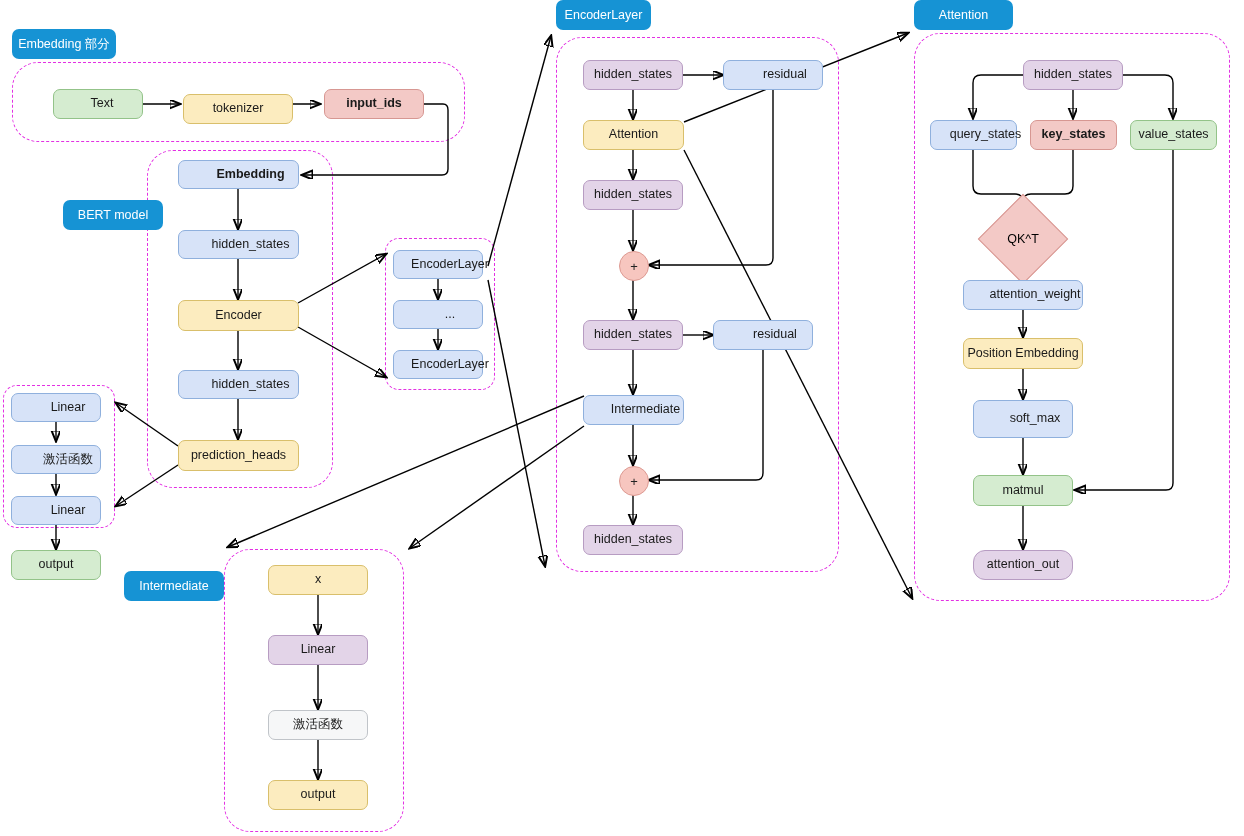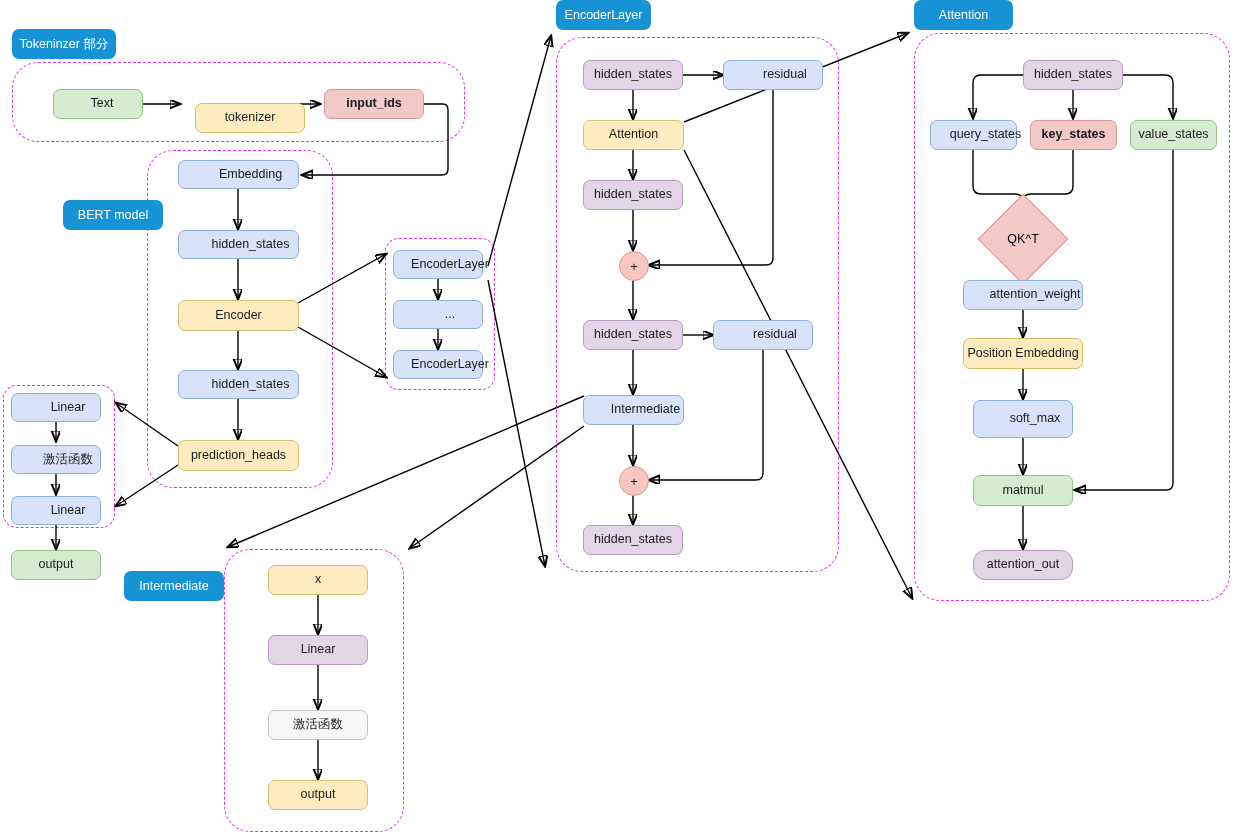--- a/index.html
+++ b/index.html
@@ -163,40 +163,40 @@
 
   <div class="group" style="left:12px;top:62px;width:453px;height:80px;"></div>
   <div class="group" style="left:147px;top:150px;width:186px;height:338px;"></div>
   <div class="group" style="left:385px;top:238px;width:110px;height:152px;border-radius:14px;"></div>
   <div class="group" style="left:3px;top:385px;width:112px;height:143px;border-radius:14px;"></div>
   <div class="group" style="left:556px;top:37px;width:283px;height:535px;"></div>
   <div class="group" style="left:914px;top:33px;width:316px;height:568px;"></div>
   <div class="group" style="left:224px;top:549px;width:180px;height:283px;"></div>
 
   <div class="chip" style="left:12px;top:29px;width:104px;">
-    <span>Tokeninzer 部分</span>
+    <span>Embedding 部分</span>
   </div>
   <div class="chip" style="left:63px;top:200px;width:100px;">
     <span>BERT model</span>
   </div>
   <div class="chip" style="left:556px;top:0px;width:95px;">
     <span>EncoderLayer</span>
   </div>
   <div class="chip" style="left:914px;top:0px;width:99px;">
     <span>Attention</span>
   </div>
   <div class="chip" style="left:124px;top:571px;width:100px;">
     <span>Intermediate</span>
   </div>
 
   <div class="node n-green" style="left:53px;top:89px;width:90px;height:30px;padding-left:8px;">Text</div>
-  <div class="node n-yellow" style="left:183px;top:103px;width:110px;height:30px;margin-left:12px;">tokenizer</div>
+  <div class="node n-yellow" style="left:183px;top:94px;width:110px;height:30px;">tokenizer</div>
   <div class="node n-red" style="left:324px;top:89px;width:100px;height:30px;">input_ids</div>
 
-  <div class="node n-blue" style="left:178px;top:160px;width:121px;height:29px;">Embedding</div>
+  <div class="node n-blue" style="left:178px;top:160px;width:121px;height:29px;font-weight:bold;">Embedding</div>
   <div class="node n-blue" style="left:178px;top:230px;width:121px;height:29px;">hidden_states</div>
   <div class="node n-yellow" style="left:178px;top:300px;width:121px;height:31px;">Encoder</div>
   <div class="node n-blue" style="left:178px;top:370px;width:121px;height:29px;">hidden_states</div>
   <div class="node n-yellow" style="left:178px;top:440px;width:121px;height:31px;">prediction_heads</div>
 
   <div class="node n-blue" style="left:393px;top:250px;width:90px;height:29px;">EncoderLayer</div>
   <div class="node n-blue" style="left:393px;top:300px;width:90px;height:29px;">...</div>
   <div class="node n-blue" style="left:393px;top:350px;width:90px;height:29px;">EncoderLayer</div>
 
   <div class="node n-blue" style="left:11px;top:393px;width:90px;height:29px;">Linear</div>

